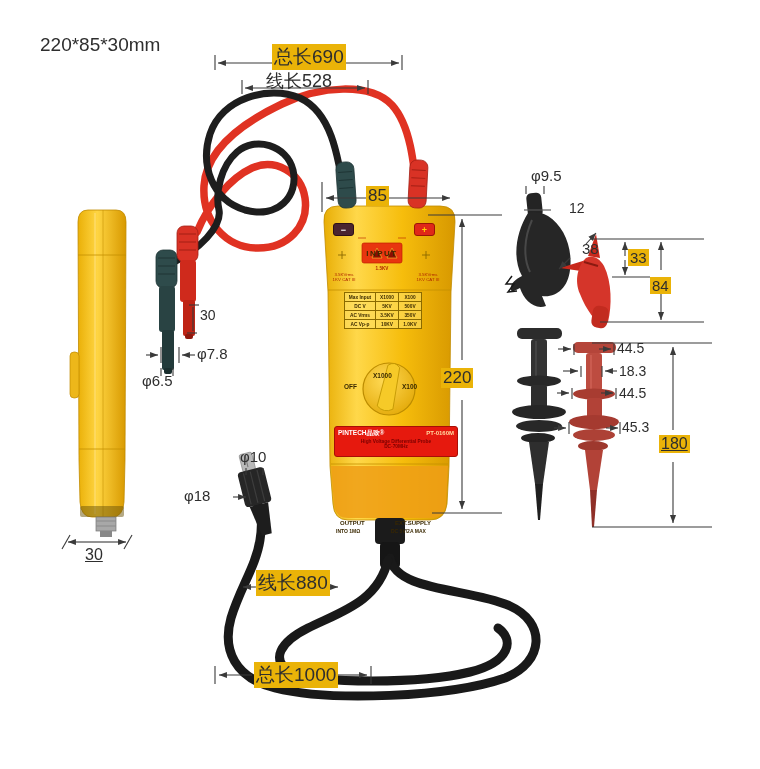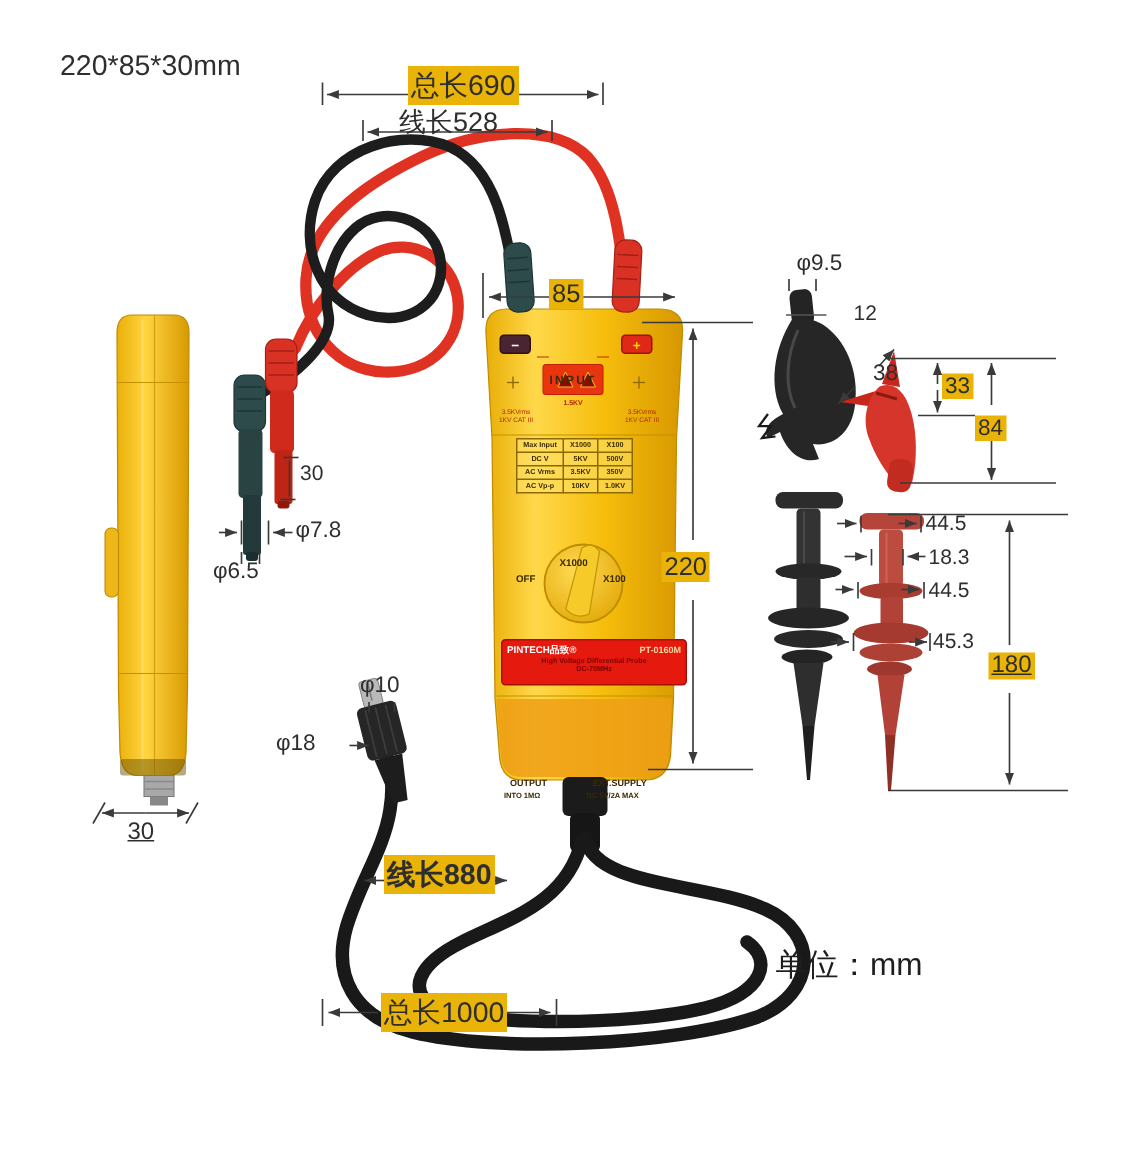--- a/index.html
+++ b/index.html
@@ -296,23 +296,22 @@
 <div class="lbl dim15" style="left:582px;top:240px;">38</div>
 <div class="lbl dim15 wbg" style="left:628px;top:249px;">33</div>
 <div class="lbl dim15 wbg" style="left:650px;top:277px;">84</div>
 <div class="lbl dim14" style="left:617px;top:340px;">44.5</div>
 <div class="lbl dim14" style="left:619px;top:363px;">18.3</div>
 <div class="lbl dim14" style="left:619px;top:385px;">44.5</div>
 <div class="lbl dim14" style="left:622px;top:419px;">45.3</div>
 <div class="lbl dim16 wbg" style="left:659px;top:435px;">180</div>
 <div class="lbl dim15" style="left:240px;top:448px;">φ10</div>
 <div class="lbl dim15" style="left:184px;top:487px;">φ18</div>
-<div class="lbl dim19 wbg" style="left:256px;top:570px;font-weight:bold;">线长880</div>
+<div class="lbl dim19 wbg" style="left:256px;top:570px;">线长880</div>
 <div class="lbl dim19 wbg" style="left:254px;top:662px;text-align:center;">总长1000</div>
-<div class="lbl" style="left:517px;top:629px;font-size:21px;color:#1e1e1e;">单位：mm</div>
 
 <div class="dv ctr" style="left:360px;top:218px;width:44px;font-size:8px;font-weight:bold;letter-spacing:1.5px;color:#3a2a00;">INPUT</div>
 <div class="term minus" style="left:333px;top:223px;">−</div>
 <div class="term plus" style="left:414px;top:223px;">+</div>
 <div class="dv ctr" style="left:368px;top:234px;width:28px;font-size:4.6px;color:#b02800;font-weight:bold;">1.5KV</div>
 <div class="dv rating" style="left:327px;top:240px;width:34px;">3.5KVrms
 1KV CAT III</div>
 <div class="dv rating" style="left:411px;top:240px;width:34px;">3.5KVrms
 1KV CAT III</div>
 

